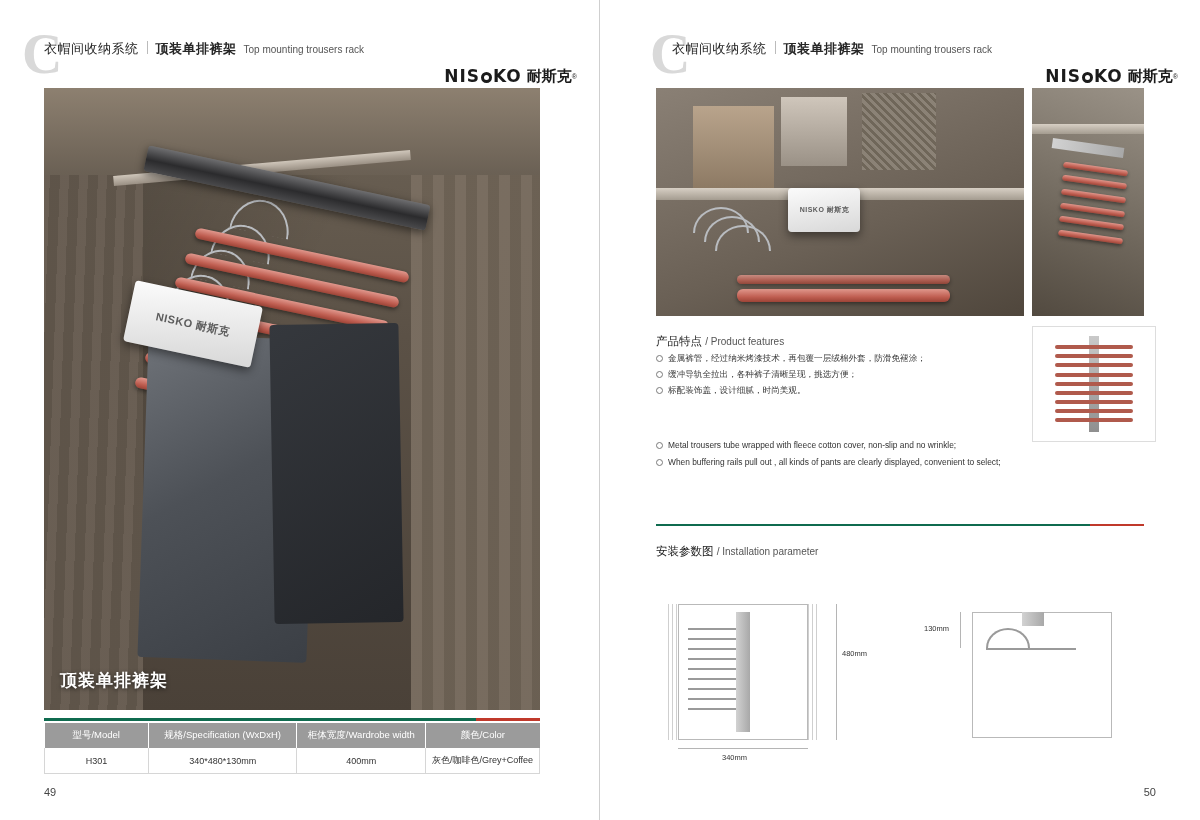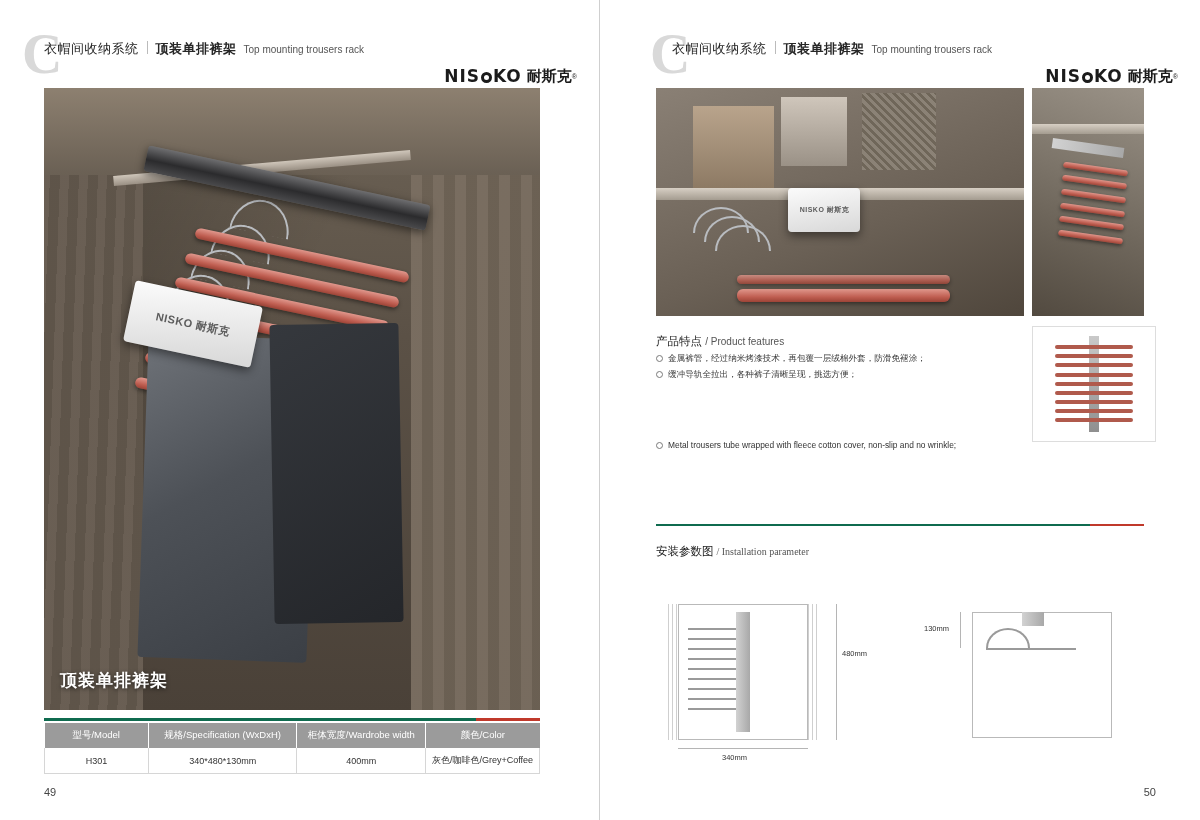--- a/index.html
+++ b/index.html
@@ -276,45 +276,47 @@
     </div>
 
     <div class="sec-title" style="left:56px;top:334px;">
       <span>产品特点</span>
       <span class="en">/ Product features</span>
     </div>
 
     <ul class="bullets" style="left:56px;top:350px;width:390px;">
       <li>金属裤管，经过纳米烤漆技术，再包覆一层绒棉外套，防滑免褪涂；</li>
       <li>缓冲导轨全拉出，各种裤子清晰呈现，挑选方便；</li>
+      <li>标配装饰盖，设计细腻，时尚美观。</li>
     </ul>
 
     <ul class="bullets en" style="left:56px;top:437px;width:400px;">
       <li>Metal trousers tube wrapped with fleece cotton cover, non-slip and no wrinkle;</li>
+      <li>When buffering rails pull out , all kinds of pants are clearly displayed,  convenient to select;</li>
     </ul>
 
     <div class="thumb" style="right:44px;top:326px;">
       <div class="t-rail" style="left:50%;top:8%;width:10px;height:84%;margin-left:-5px"></div>
       <div class="t-tube" style="left:18%;top:16%;width:64%"></div>
       <div class="t-tube" style="left:18%;top:24%;width:64%"></div>
       <div class="t-tube" style="left:18%;top:32%;width:64%"></div>
       <div class="t-tube" style="left:18%;top:40%;width:64%"></div>
       <div class="t-tube" style="left:18%;top:48%;width:64%"></div>
       <div class="t-tube" style="left:18%;top:56%;width:64%"></div>
       <div class="t-tube" style="left:18%;top:64%;width:64%"></div>
       <div class="t-tube" style="left:18%;top:72%;width:64%"></div>
       <div class="t-tube" style="left:18%;top:80%;width:64%"></div>
     </div>
 
     <div class="rule" style="left:56px;top:524px;width:488px;">
       <div class="g"></div>
       <div class="r"></div>
     </div>
 
-    <div class="sec-title" style="left:56px;top:544px;font-family:Liberation Serif, serif;">
+    <div class="sec-title" style="left:56px;top:544px;">
       <span>安装参数图</span>
       <span class="en">/ Installation parameter</span>
     </div>
 
     <div class="diag" style="left:60px;top:598px;width:230px;height:160px">
       <div class="d-hatch" style="left:8px;top:6px;width:10px;height:136px"></div>
       <div class="d-hatch" style="left:148px;top:6px;width:10px;height:136px"></div>
       <div class="d-frame" style="left:18px;top:6px;width:130px;height:136px"></div>
       <div class="d-center" style="left:76px;top:14px;width:14px;height:120px"></div>
       <div class="d-tube" style="left:28px;top:30px;width:48px"></div>

